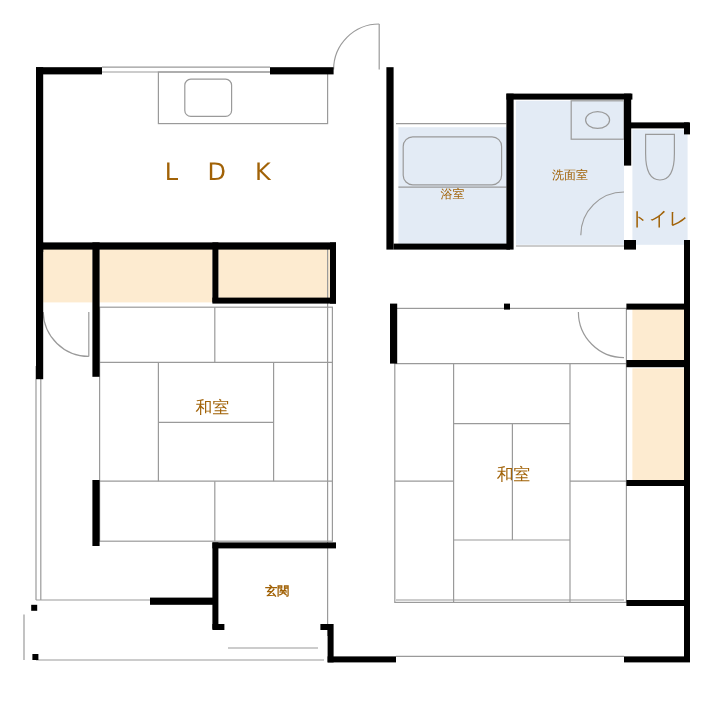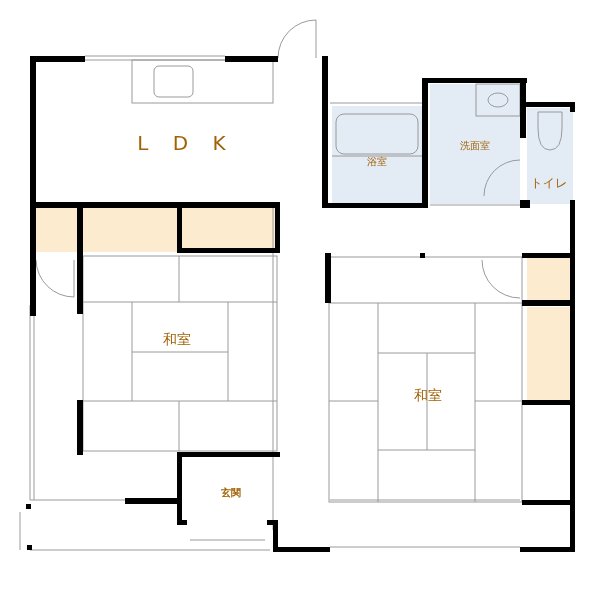--- a/index.html
+++ b/index.html
@@ -2,21 +2,21 @@
 <html><head>
 <meta charset="utf-8">
 <style>
   html, body { margin: 0; padding: 0; background: #ffffff; }
   body { width: 600px; height: 600px; position: relative; overflow: hidden; font-family: "DejaVu Sans", sans-serif; }
   svg { position: absolute; left: 0; top: 0; }
   .label { position: absolute; color: #a16207; font-family: "DejaVu Sans", sans-serif; white-space: nowrap; transform: translate(-50%, -50%); }
   .ldk { font-size: 20px; letter-spacing: 9px; }
   .room { font-size: 14px; }
   .small { font-size: 10px; }
-  .tiny { font-size: 12px; }
+  .tiny { font-size: 16px; }
 </style>
 </head>
 <body>
 
 <svg width="600" height="600" viewBox="0 0 600 600">
 
   <rect x="332" y="106" width="90" height="98" fill="#e3ebf5"></rect>
   <rect x="430" y="84" width="90" height="120" fill="#e3ebf5"></rect>
   <rect x="527" y="108" width="46" height="96" fill="#e3ebf5"></rect>
 

